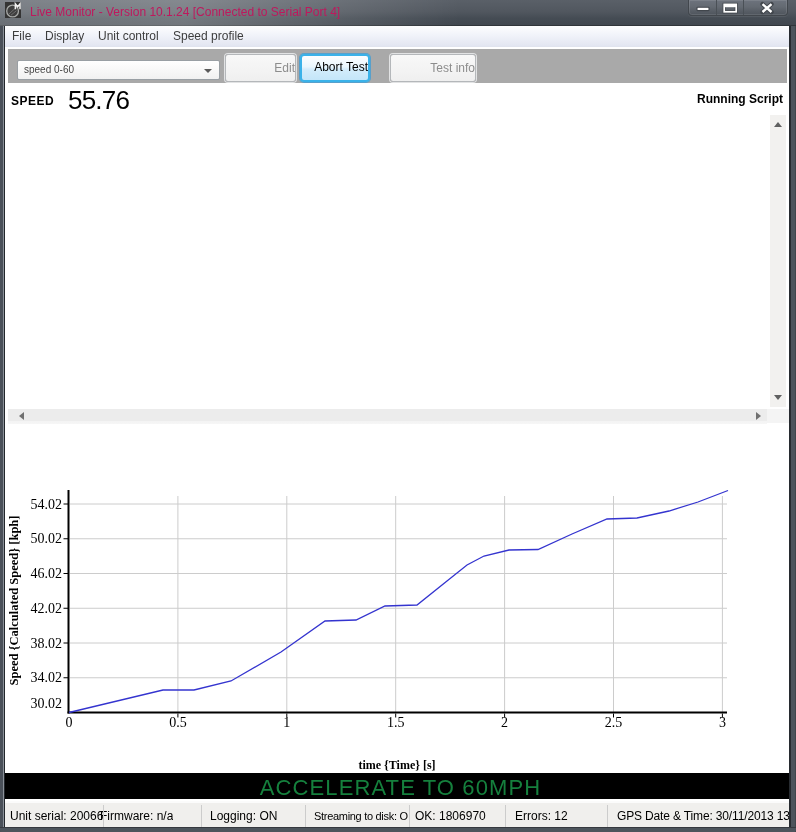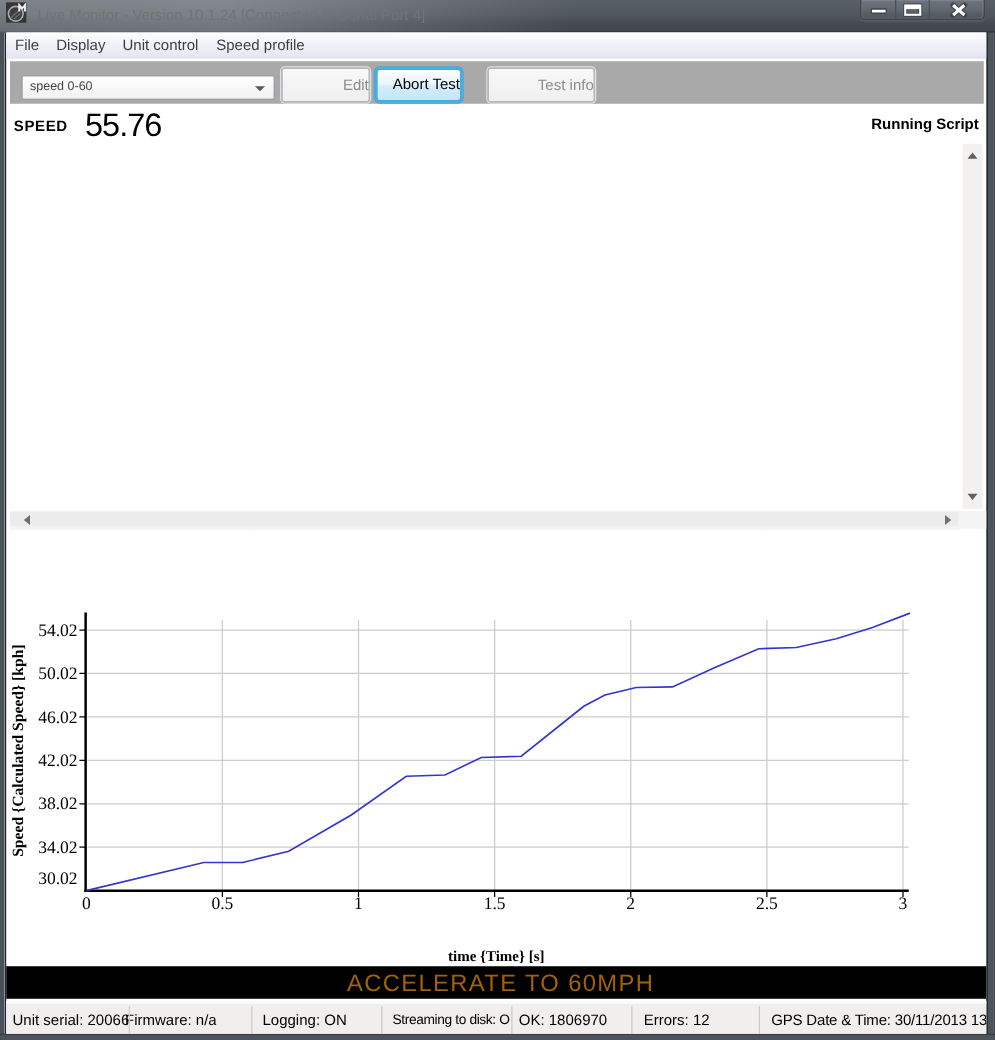--- a/index.html
+++ b/index.html
@@ -14,21 +14,21 @@
 #frameR { left:789px; top:0; width:7px; height:832px;
   background:linear-gradient(90deg,#272b30 0px,#272b30 1.6px,#4d545c 1.6px,#4d545c 5.6px,#585e66 5.6px,#585e66 6.3px,#41464c 6.3px,#41464c 7px); }
 #frameB { left:0; top:827px; width:796px; height:5px; border-radius:0 0 3px 3px;
   background:linear-gradient(180deg,#36393f 0px,#36393f 1.3px,#4d545c 1.3px,#4d545c 5px); }
 #titlebar { left:0; top:0; width:796px; height:26px;
   background:linear-gradient(180deg,#5a6068 0%,#51575f 45%,#454c54 70%,#40464e 100%); }
 #titlebar::after { content:""; position:absolute; left:0; bottom:0; width:796px; height:1px; background:#30353a; }
 #titleglow { left:0px; top:0px; width:460px; height:26px;
   background:linear-gradient(90deg, rgba(255,255,255,0.22) 0%, rgba(255,255,255,0.26) 40%, rgba(255,255,255,0.10) 75%, rgba(255,255,255,0) 100%); }
 #titletext { left:30px; top:0px; width:600px; height:25px; line-height:25px;
-  font-size:12px; color:#737373; }
+  font-size:12px; color:#be185d; }
 #appicon { left:5px; top:2px; width:16px; height:16px; background:#2a2a2a; }
 
 
 #winbtns { left:688px; top:0; width:100px; height:15.5px;
   border:1px solid #42474d; border-top:none; border-radius:0 0 4px 4px;
   background:linear-gradient(180deg,#6d737d 0%,#646a72 45%,#575d65 75%,#4f555d 100%);
   box-shadow:inset 0 0 0 1px rgba(255,255,255,0.10), 0 1px 1px rgba(255,255,255,0.08); }
 .wbsep { top:0; width:1px; height:14.5px; background:#4a5056; }
 
 
@@ -73,21 +73,21 @@
   border-top:4.5px solid transparent; border-bottom:4.5px solid transparent; border-right:5px solid #707070; }
 #hscroll .rt { position:absolute; right:6px; top:3px; width:0; height:0;
   border-top:4.5px solid transparent; border-bottom:4.5px solid transparent; border-left:5px solid #707070; }
 #hcorner { left:762px; top:382.5px; width:22px; height:14px; background:#f4f4f4; }
 
 
 #chart { left:0px; top:397px; width:784px; height:350px; }
 
 
 #banner { left:0px; top:747px; width:784px; height:26px; background:#000;
-  color:#a16207; font-size:19px; text-align:center; line-height:29px; letter-spacing:1.1px; padding-left:7px; }
+  color:#15803d; font-size:22px; text-align:center; line-height:29px; letter-spacing:1.1px; padding-left:7px; }
 
 
 #statusbar { left:0px; top:775px; width:784px; height:25.5px; background:#f0efed;
   border-top:2px solid #fbfbfb; }
 #statusbar span { position:absolute; top:0; height:26px; line-height:26px; font-size:12px; color:#000; white-space:nowrap; overflow:hidden; }
 .ssep { top:2px; width:1px; height:22px; background:#cccccc; }
 </style>
 </head>
 <body>
 <div id="frame" class="abs"></div>

